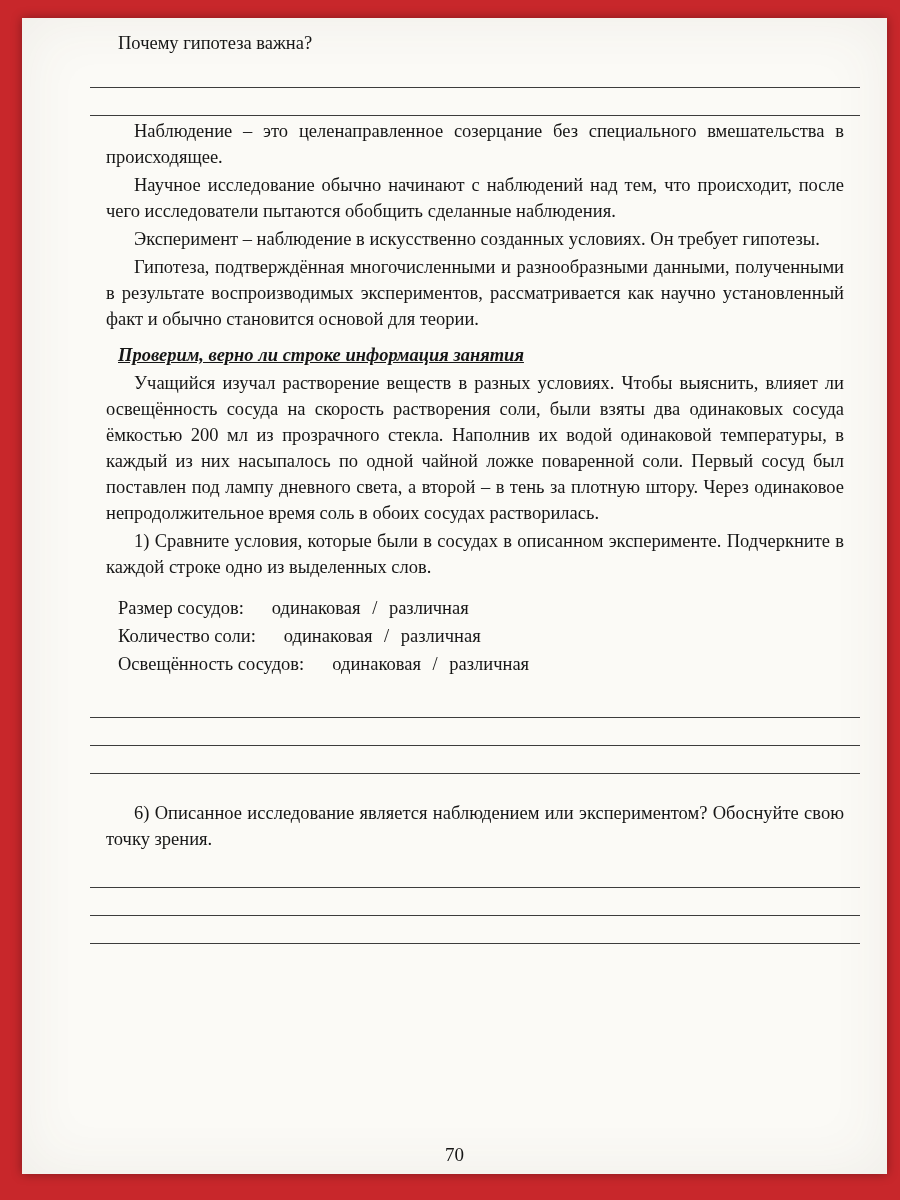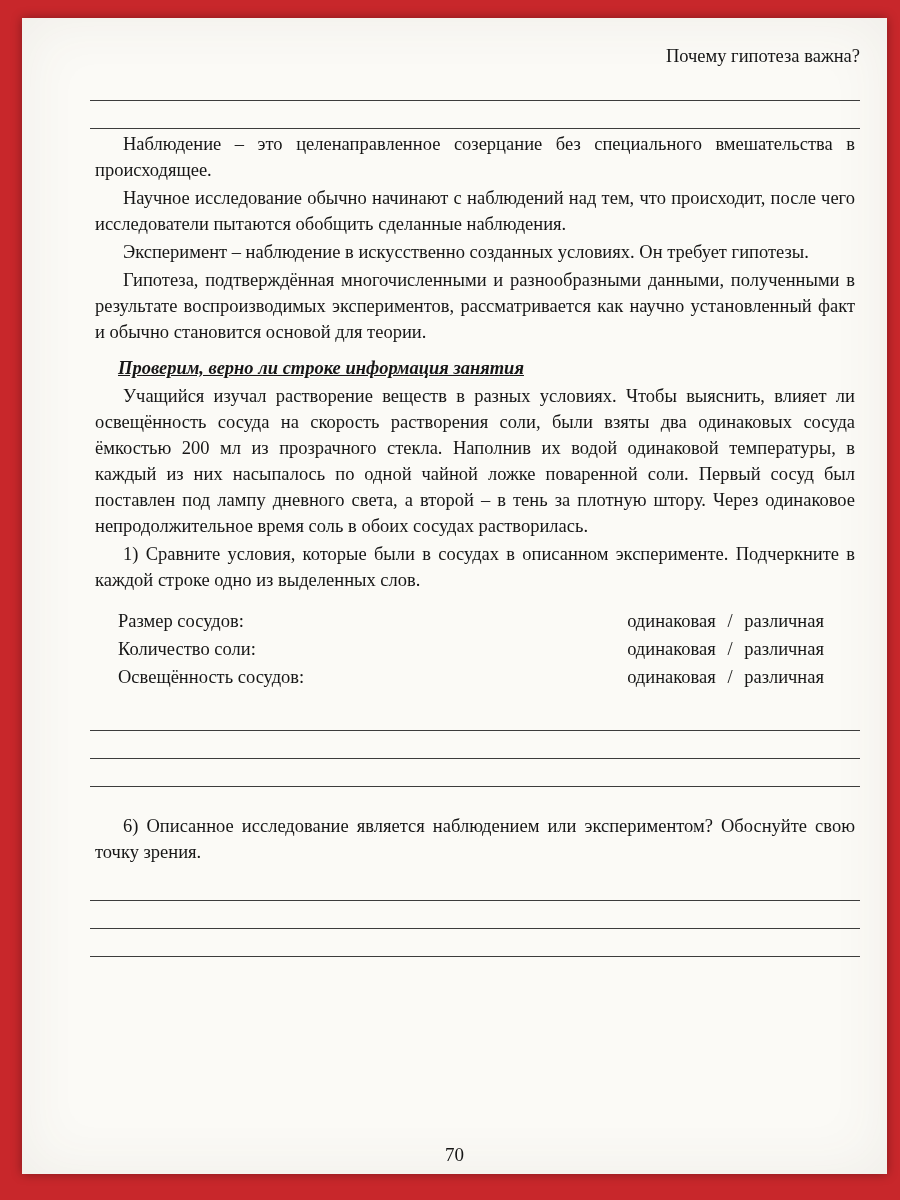--- a/index.html
+++ b/index.html
@@ -23,45 +23,43 @@
     background: #fbfaf6;
     box-shadow: 0 0 10px rgba(0,0,0,0.35), inset 0 0 60px rgba(90,70,60,0.07);
     box-sizing: border-box;
     padding: 10px 27px 0 68px;
     color: #161616;
     font-size: 18.5px;
     line-height: 26px;
   }
   .question {
     text-indent: 28px;
-    margin: 15px 0 4px 0;
-    text-align: right;
+    margin: 2px 0 4px 0;
   }
   .writing-line {
     height: 27px;
     border-bottom: 1.4px solid #3c3c3c;
   }
   .heading {
     font-style: italic;
     font-weight: bold;
     text-decoration: underline;
     padding-left: 28px;
     margin: 10px 0 2px 0;
   }
   .para {
     text-align: justify;
     text-indent: 28px;
-    margin: 2px 5px;
+    margin: 2px 16px;
   }
   .rows {
     margin: 14px 0 12px 0;
   }
   .cmp-row {
     display: flex;
-    justify-content: space-between;
     padding-left: 28px;
     padding-right: 36px;
     line-height: 28px;
     gap: 28px;
   }
   .cmp-options {
     word-spacing: 7px;
   }
   .answer-block {
     margin-top: 8px;

